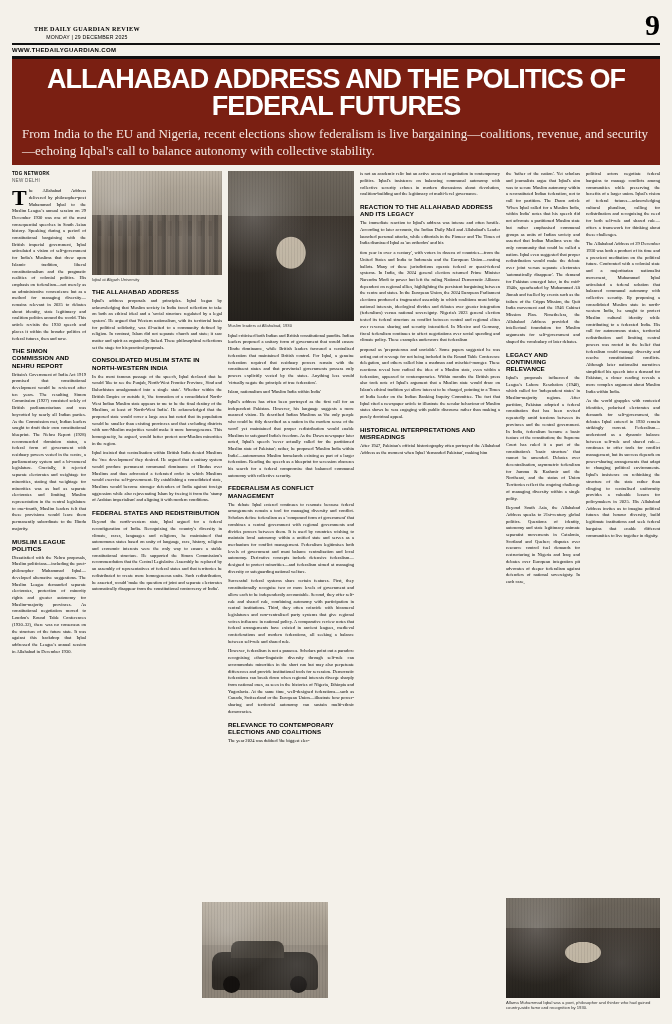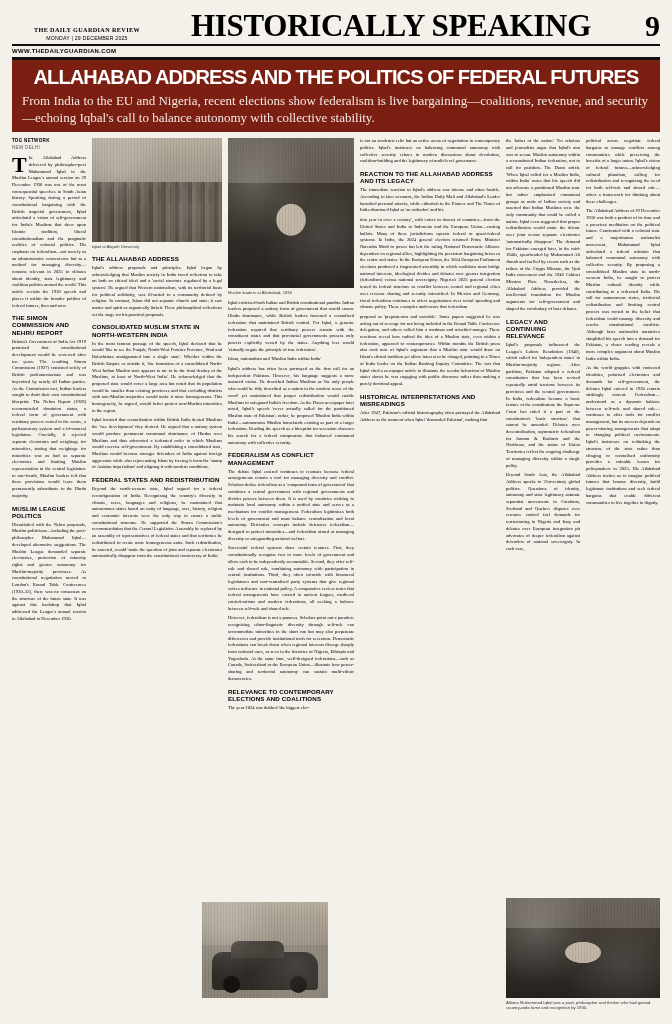--- a/index.html
+++ b/index.html
@@ -15,21 +15,21 @@
   .mast-left .m2{font-size:5.2px;letter-spacing:.04em;text-align:center;margin-top:1px;}
   .mast-title{font-family:"Liberation Serif",serif;font-size:31px;letter-spacing:-0.3px;font-weight:700;line-height:1;flex:1;text-align:center;}
   .mast-page{font-family:"Liberation Serif",serif;font-size:30px;font-weight:700;width:40px;text-align:right;line-height:1;}
   .mast-url{font-family:"Liberation Sans",sans-serif;font-size:6px;letter-spacing:.06em;padding:2px 0 3px 0;font-weight:700;}
   .mast-url-row{display:flex;justify-content:space-between;align-items:center;border-bottom:3px solid #111;}
 
   
   .hero{background:#7a1f12;color:#fff;padding:7px 8px 6px 8px;margin-top:0;}
   .hero h1{
     margin:0;font-family:"Liberation Sans",sans-serif;font-weight:700;
-    font-size:20px;letter-spacing:-0.9px;line-height:1;text-align:center;
+    font-size:27px;letter-spacing:-0.9px;line-height:1;text-align:center;
   }
   .hero p{
     margin:6px 2px 0 2px;font-family:"Liberation Serif",serif;font-size:13px;line-height:1.28;
     color:#f6e9e4;
   }
   
   .body{display:flex;gap:6px;margin-top:6px;height:874px;}
   .col{width:0;flex:1;}
   .c1{flex:0 0 74px;}
   .c2{flex:0 0 130px;}
@@ -79,21 +79,20 @@
 </head>
 <body>
 
 <div class="page">
 
   <div class="masthead">
     <div class="mast-left">
       <div class="m1">THE DAILY GUARDIAN REVIEW</div>
       <div class="m2">MONDAY | 29 DECEMBER 2025</div>
     </div>
-    <div class="mast-title">HISTORICALLY SPEAKING</div>
     <div class="mast-page">9</div>
   </div>
 
   <div class="mast-url-row">
     <div class="mast-url">WWW.THEDAILYGUARDIAN.COM</div>
     <div class="mast-url"></div>
   </div>
 
   <div class="hero">
     <h1>ALLAHABAD ADDRESS AND THE POLITICS OF FEDERAL FUTURES</h1>

